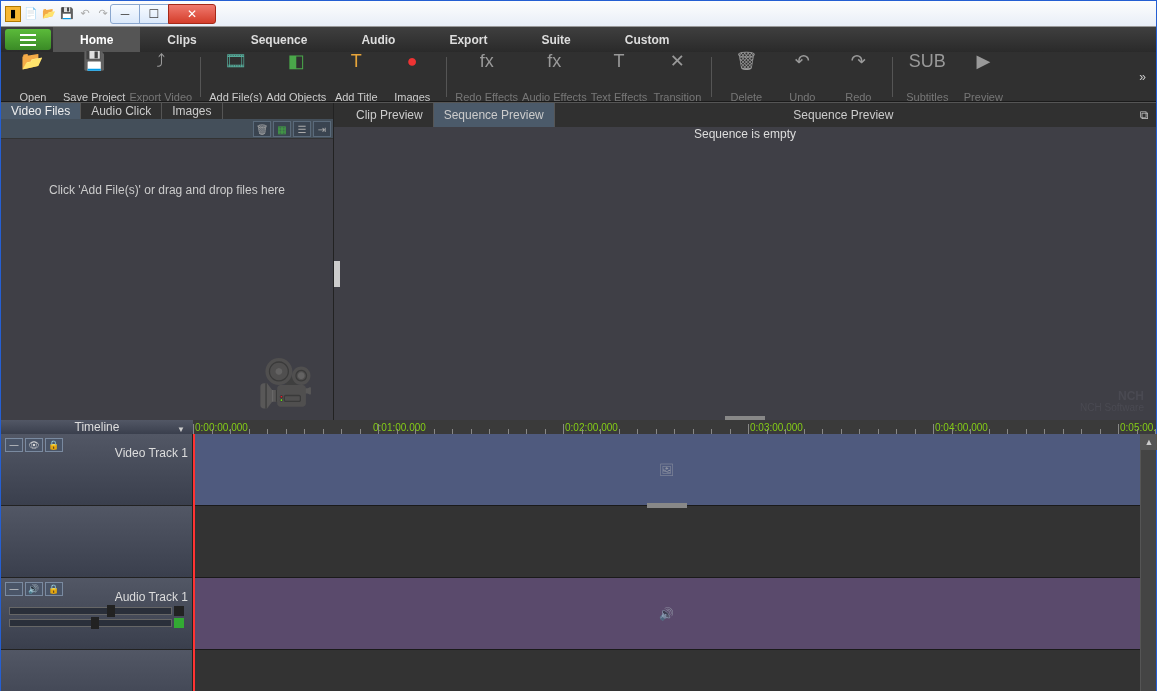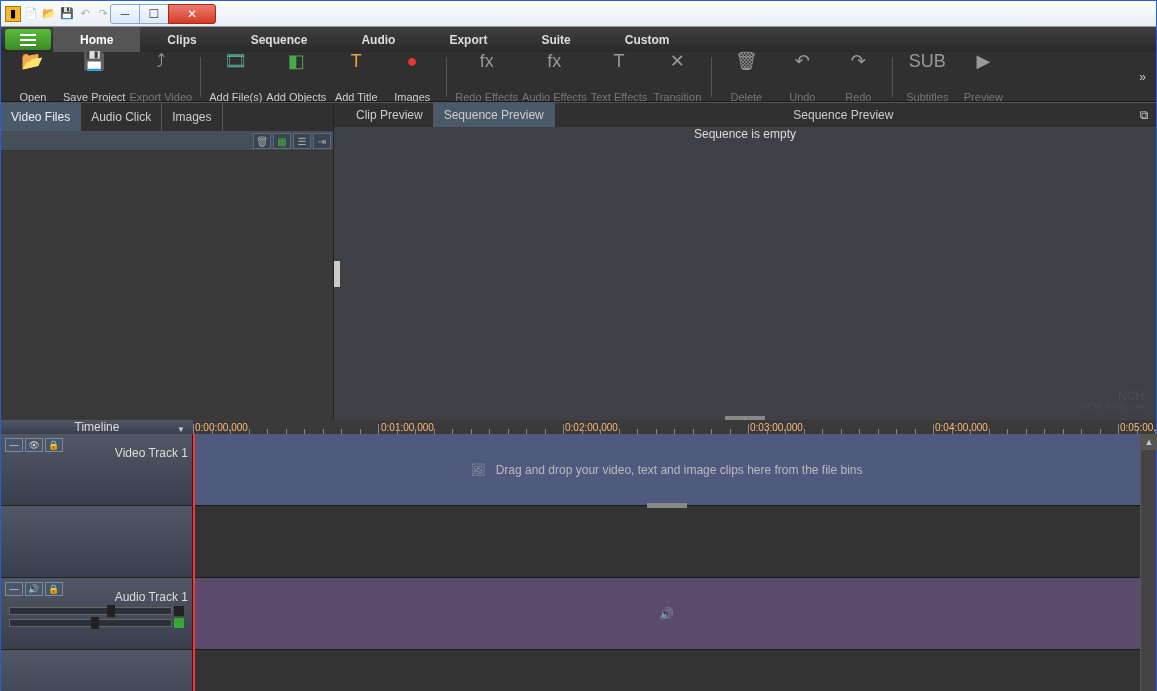--- a/index.html
+++ b/index.html
@@ -32,21 +32,21 @@
 .ribbon-ico { width:24px; height:24px; display:flex; align-items:center; justify-content:center; font-size:18px; color:#f5c542; }
 .ribbon-ico.grey { color:#999; }
 .ribbon-ico.red { color:#e33; }
 .ribbon-ico.vid { color:#5a9; }
 .ribbon-lbl { font-size:11px; margin-top:19px; white-space:nowrap; }
 .ribbon-sep { width:1px; height:40px; background:#555; margin:0 4px; }
 .ribbon-more { margin-left:auto; color:#ccc; padding:4px;}
 
 .content { flex:1; display:flex; min-height:0; border-top:1px solid #555;}
 .left-pane { width:333px; background:#3a3a3a; display:flex; flex-direction:column; border-right:1px solid #222; }
-.left-tabs { display:flex; height:28px; background:#303030; }
+.left-tabs { display:flex; height:16px; background:#303030; }
 .left-tab { padding:0 10px; display:flex; align-items:center; color:#ccc; background:#303030; border-right:1px solid #555; }
 .left-tab.active { background:#4b5a6a; color:#eee; }
 .bin-toolbar { height:20px; display:flex; justify-content:flex-end; background:#444f5a; gap:2px; padding:2px; border-bottom:1px solid #333;}
 .bin-tool { width:18px; height:16px; background:#3a4450; display:flex; align-items:center; justify-content:center; color:#aaa; font-size:10px; border:1px solid #5a6a7a;}
 .bin-body { flex:1; display:flex; align-items:flex-start; justify-content:center; color:#ccc; padding-top:44px; font-size:12px; position:relative; background:#3f3f46;}
 .camera-ico { position:absolute; bottom:10px; right:18px; color:#555; font-size:46px; }
 
 .right-pane { flex:1; display:flex; flex-direction:column; background:#3a3a3a; }
 .preview-tabs { height:24px; background:#303030; display:flex; align-items:center; }
 .preview-tab { padding:0 10px; height:100%; display:flex; align-items:center; color:#ccc; border-right:1px solid #555; }
@@ -56,21 +56,21 @@
 .preview-body { flex:1; display:flex; align-items:flex-start; justify-content:center; color:#ddd; position:relative; background:#3f3f46;}
 .nch-watermark { position:absolute; right:12px; bottom:8px; color:#4a4a52; font-size:28px; font-weight:bold; text-align:right; line-height:0.9;}
 .nch-watermark small { font-size:10px; display:block; font-weight:normal;}
 .handle-left { position:absolute; left:0; top:50%; width:6px; height:26px; background:#ccc; transform:translateY(-50%);}
 .grip { position:absolute; bottom:0; left:50%; width:40px; height:4px; background:#888; transform:translateX(-50%);}
 
 .timeline-area { height:250px; background:#2a2a2a; display:flex; flex-direction:column; }
 .tl-header { height:22px; background:linear-gradient(#4a4a4a,#383838); display:flex; align-items:center; }
 .tl-label-cell { width:192px; text-align:center; color:#ddd; position:relative; background:linear-gradient(#525765,#3a3f4d); height:100%; display:flex; align-items:flex-end; justify-content:center;}
 .tl-label-cell::after{ content:"▼"; font-size:8px; color:#ccc; position:absolute; right:8px;}
-.ruler { flex:1; position:relative; color:#fdba74; height:100%; background:#3a3a3a; overflow:hidden;}
+.ruler { flex:1; position:relative; color:#84cc16; height:100%; background:#3a3a3a; overflow:hidden;}
 .ruler-tick { position:absolute; top:2px; font-size:10px; }
 .ruler-mark { position:absolute; bottom:0; width:1px; height:6px; background:#888;}
 .playhead { position:absolute; left:192px; top:0; bottom:22px; width:2px; background:#f33; z-index:5; }
 .tracks-wrap { flex:1; display:flex; position:relative; }
 .tracks-scroll { flex:1; overflow:hidden; }
 .scrollbar-v { width:16px; background:#3a3a3a; border-left:1px solid #555; display:flex; flex-direction:column;}
 .scrollbar-v .arrow, .scrollbar-h .arrow { width:16px; height:16px; background:#555; color:#ccc; display:flex; align-items:center; justify-content:center; font-size:9px;}
 .scrollbar-v .track { flex:1; background:#444;}
 .track-row { display:flex; min-height:72px; }
 .track-head { width:192px; background:linear-gradient(#525765,#3a3f4d); padding:4px; color:#ddd; font-size:11px; display:flex; flex-direction:column; align-items:flex-end; border-bottom:1px solid #222; border-right:1px solid #222;}
@@ -208,20 +208,24 @@
         <div class="left-tab active">Video Files</div>
         <div class="left-tab">Audio Click</div>
         <div class="left-tab">Images</div>
       </div>
       <div class="bin-toolbar">
         <div class="bin-tool">🗑</div>
         <div class="bin-tool" style="color:#4a4">▦</div>
         <div class="bin-tool">☰</div>
         <div class="bin-tool">⇥</div>
       </div>
+      <div class="bin-body">
+        <span>Click 'Add File(s)' or drag and drop files here</span>
+        <div class="camera-ico">🎥</div>
+      </div>
     </div>
 
     <div class="right-pane">
       <div class="preview-tabs">
         <div style="width:12px"></div>
         <div class="preview-tab">Clip Preview</div>
         <div class="preview-tab active">Sequence Preview</div>
         <div class="preview-title">Sequence Preview</div>
         <div class="detach">⧉</div>
       </div>
@@ -247,21 +251,21 @@
           <div class="ruler-mark" style="left: 0px; height: 10px;"></div>
           <div class="ruler-mark" style="left: 18.5px; height: 5px;"></div>
           <div class="ruler-mark" style="left: 37px; height: 5px;"></div>
           <div class="ruler-mark" style="left: 55.5px; height: 5px;"></div>
           <div class="ruler-mark" style="left: 74px; height: 5px;"></div>
           <div class="ruler-mark" style="left: 92.5px; height: 5px;"></div>
           <div class="ruler-mark" style="left: 111px; height: 5px;"></div>
           <div class="ruler-mark" style="left: 129.5px; height: 5px;"></div>
           <div class="ruler-mark" style="left: 148px; height: 5px;"></div>
           <div class="ruler-mark" style="left: 166.5px; height: 5px;"></div>
-          <span class="ruler-tick" style="left: 188px;">0:01:00.000</span>
+          <span class="ruler-tick" style="left: 180px;">0:01:00.000</span>
           <div class="ruler-mark" style="left: 185px; height: 10px;"></div>
           <div class="ruler-mark" style="left: 203.5px; height: 5px;"></div>
           <div class="ruler-mark" style="left: 222px; height: 5px;"></div>
           <div class="ruler-mark" style="left: 240.5px; height: 5px;"></div>
           <div class="ruler-mark" style="left: 259px; height: 5px;"></div>
           <div class="ruler-mark" style="left: 277.5px; height: 5px;"></div>
           <div class="ruler-mark" style="left: 296px; height: 5px;"></div>
           <div class="ruler-mark" style="left: 314.5px; height: 5px;"></div>
           <div class="ruler-mark" style="left: 333px; height: 5px;"></div>
           <div class="ruler-mark" style="left: 351.5px; height: 5px;"></div>
@@ -313,21 +317,20 @@
               <div class="btns">
                 <span>—</span>
                 <span>👁</span>
                 <span>🔒</span>
               </div>
               <div class="name">Video Track 1</div>
             </div>
           </div>
           <div class="track-body">
             <span style="opacity:.6">🖼</span>
-            <span>Drag and drop your video, text and image clips here from the file bins</span>
             <div class="track-grip" style="top:auto;bottom:-3px"></div>
           </div>
         </div>
         <div class="track-row ghost-track">
           <div class="track-head"></div>
             <div class="track-body"></div>
         </div>
         <div class="track-row audio-track">
           <div class="track-head">
             <div style="display:flex;width:100%;justify-content:space-between;align-items:flex-start">

